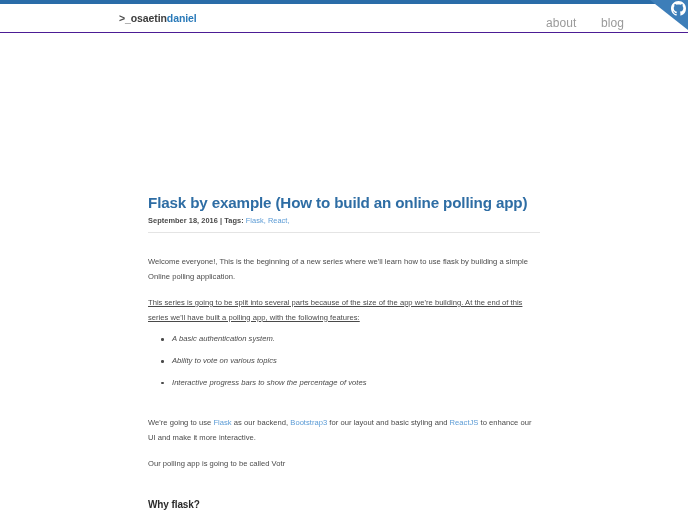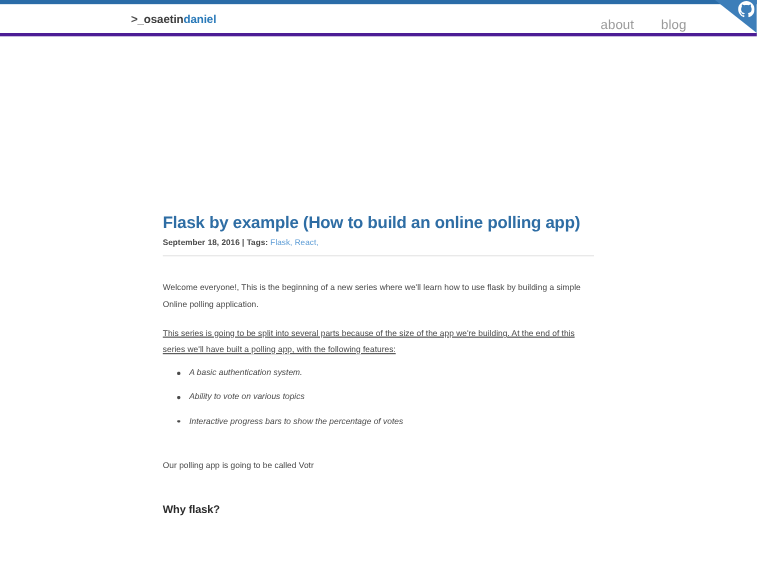--- a/index.html
+++ b/index.html
@@ -51,21 +51,21 @@
     height: 15px;
   }
 
   
   .site-header {
     position: absolute;
     top: 4px; left: 0;
     width: 688px;
     height: 29px;
     background: #ffffff;
-    border-bottom: 3px solid #4c1d95;
+    border-bottom: 1px solid #4c1d95;
     box-sizing: border-box;
   }
   .header-inner {
     position: relative;
     width: 420px;
     margin: 0 auto;
     height: 29px;
   }
   .brand {
     position: absolute;
@@ -237,20 +237,21 @@
       <p class="tight">This series is going to be split into several parts because of the size of the app we're building. At the end of this series we'll have built a polling app, with the following features:</p>
 
       <ul class="features">
         <li>A basic authentication system.</li>
         <li>Ability to vote on various topics</li>
         <li>Interactive progress bars to show the percentage of votes</li>
       </ul>
 
       <div class="gap-after-list"></div>
 
+      <p><span>We're going to use </span><a href="#">Flask</a><span> as our backend, </span><a href="#">Bootstrap3</a><span> for our layout and basic styling and </span><a href="#">ReactJS</a><span> to enhance our UI and make it more interactive.</span></p>
 
       <p>Our polling app is going to be called Votr</p>
 
       <h2 class="section-heading">Why flask?</h2>
 
     </div>
   </article>
 </main>
 
 </body></html>

